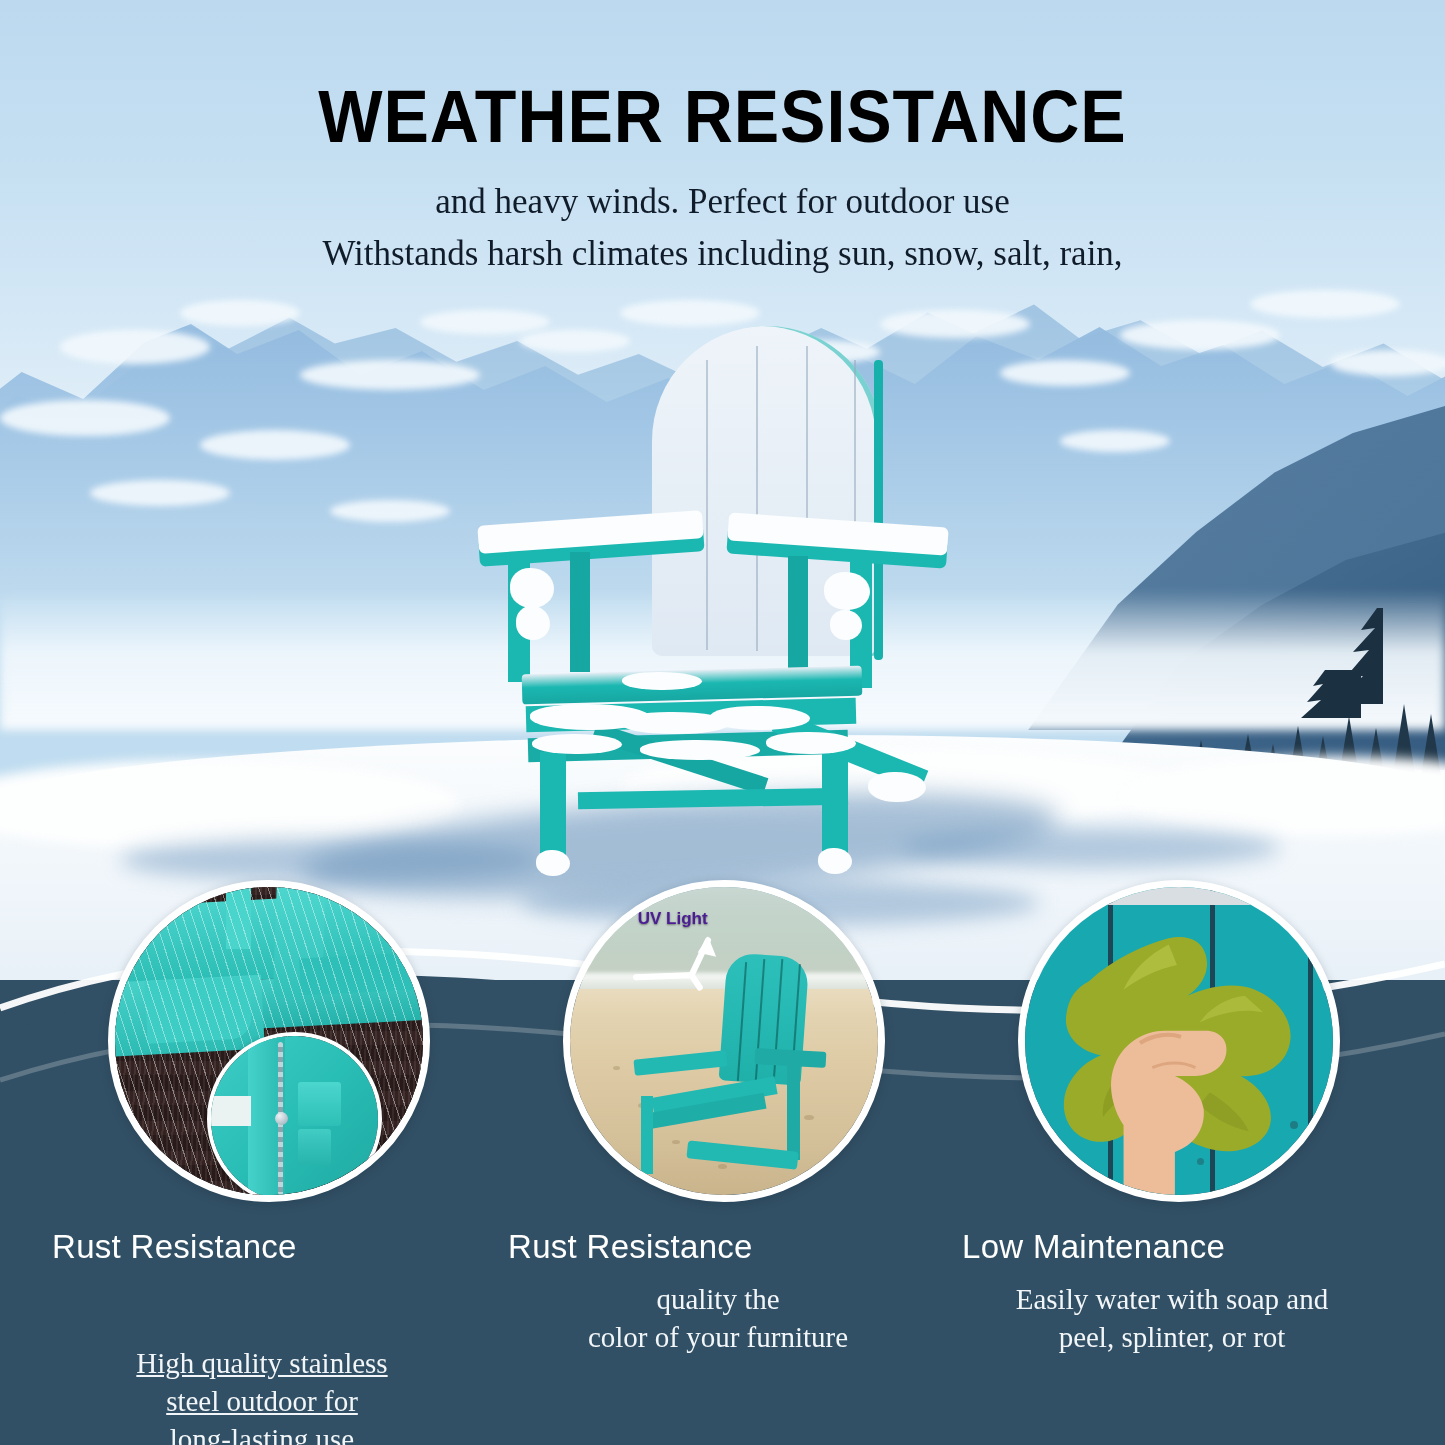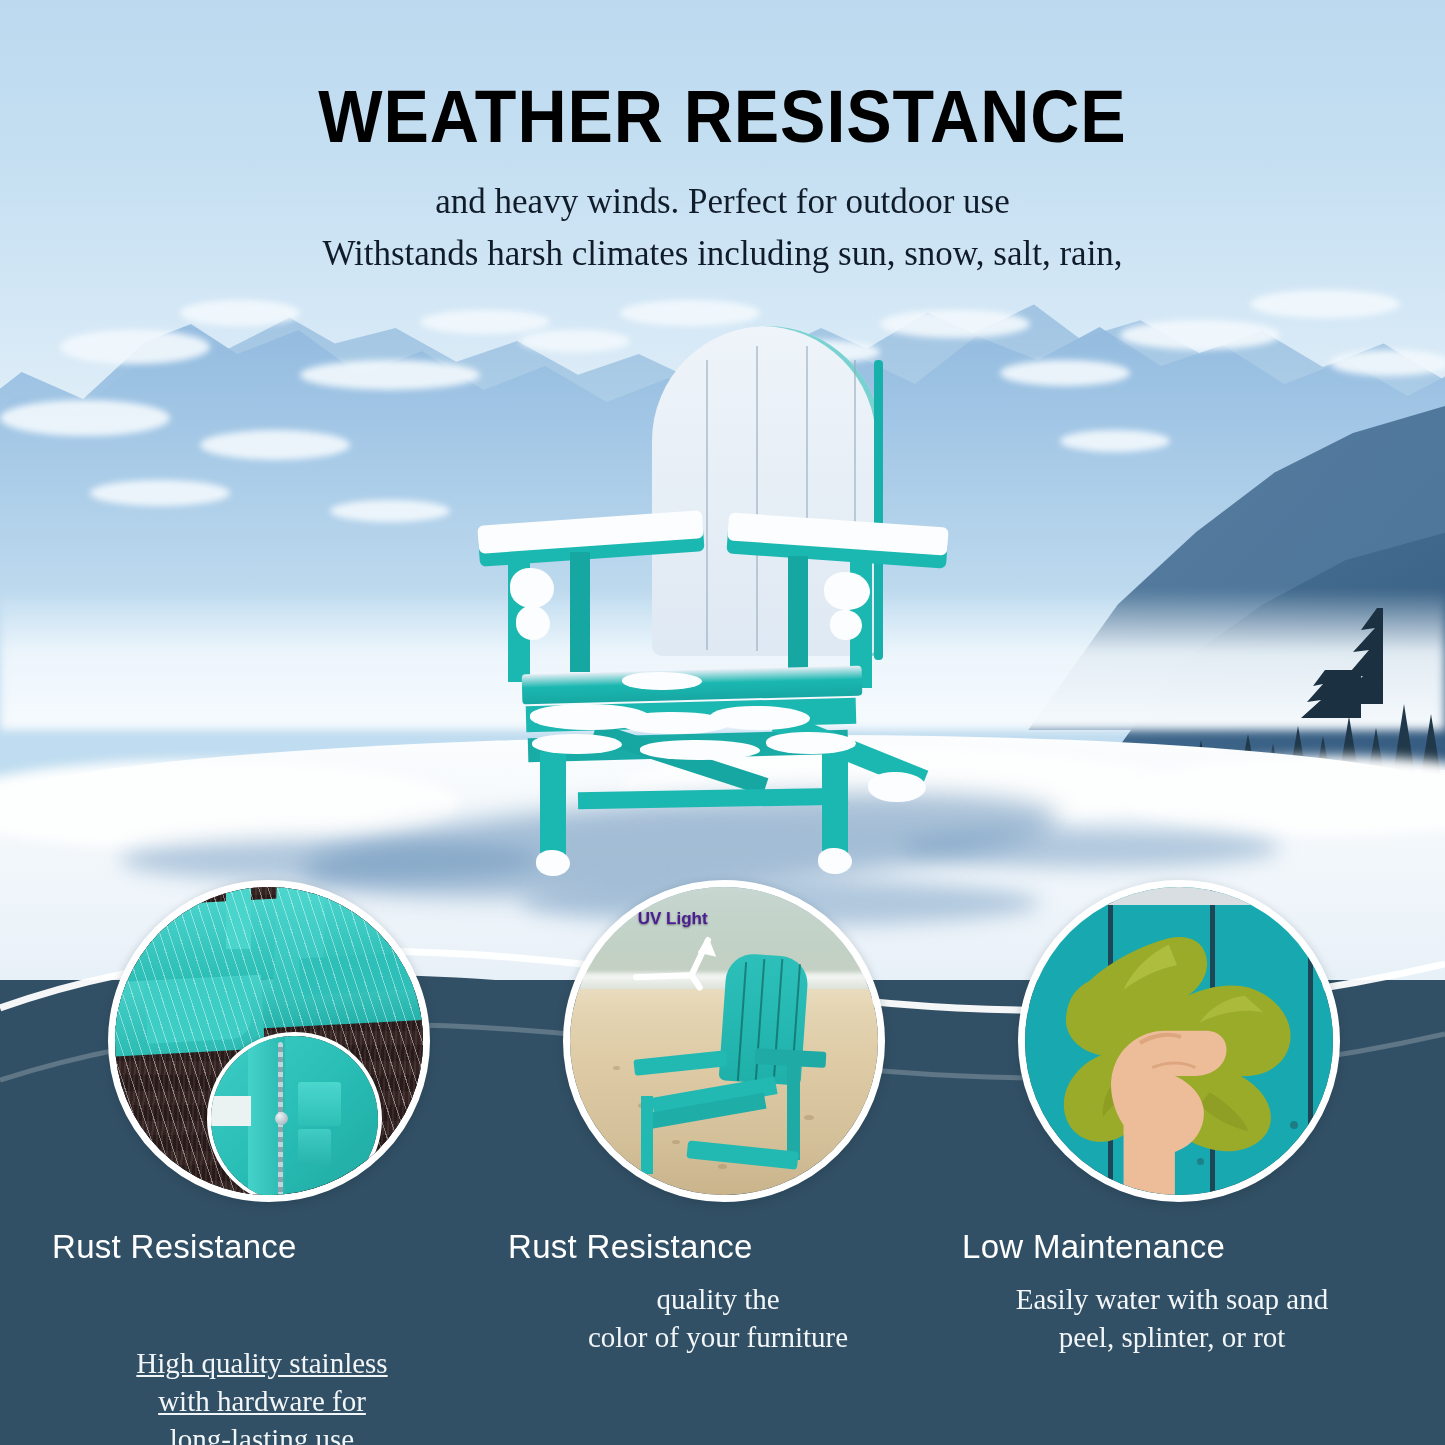--- a/index.html
+++ b/index.html
@@ -476,21 +476,21 @@
 
   <div class="title">WEATHER RESISTANCE</div>
   <div class="subtitle">
     <div>and heavy winds. Perfect for outdoor use</div>
     <div>Withstands harsh climates including sun, snow, salt, rain,</div>
   </div>
 
   <div class="feat-title ft1">Rust Resistance</div>
   <div class="feat-body fb1">
     <div>High quality stainless</div>
-    <div>with hardware for</div>
+    <div>steel outdoor for</div>
     <div>long-lasting use</div>
   </div>
 
   <div class="feat-title ft2">Rust Resistance</div>
   <div class="feat-body fb2">
     <div>quality the</div>
     <div>color of your furniture</div>
   </div>
 
   <div class="feat-title ft3">Low Maintenance</div>

